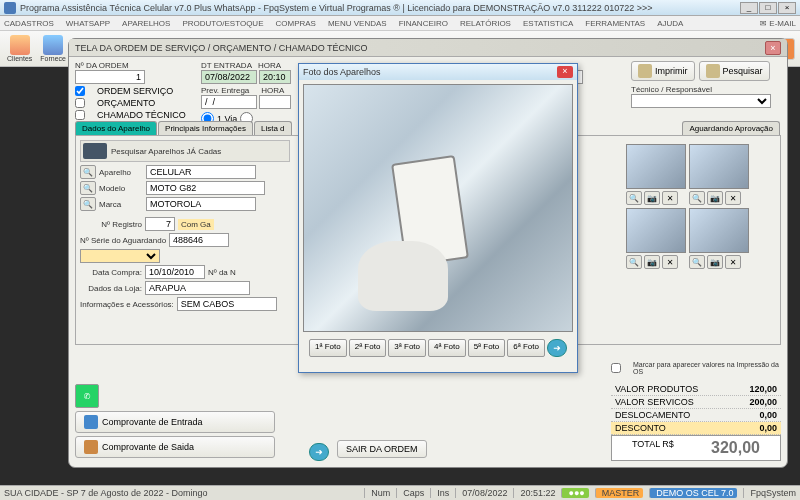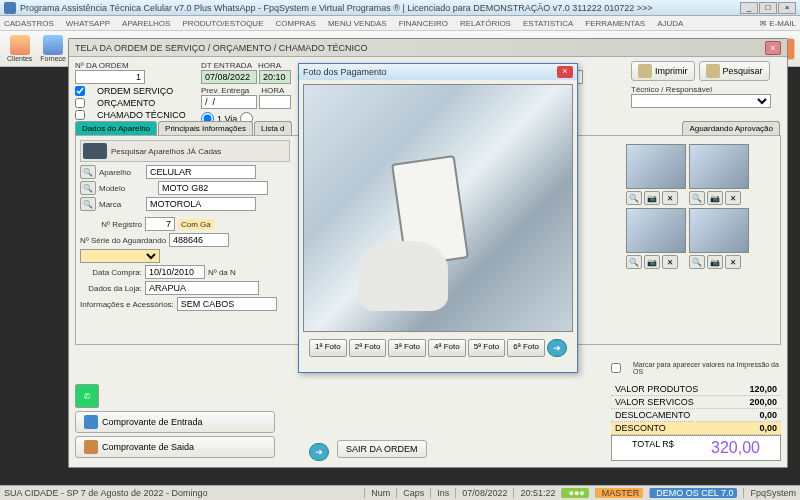--- a/index.html
+++ b/index.html
@@ -11,21 +11,21 @@
 .winbtn{width:18px;height:12px;background:#ddd;border:1px solid #999;font-size:8px;text-align:center;line-height:10px;cursor:pointer}
 .menubar{height:15px;background:#f0f0f0;display:flex;align-items:center;padding:0 4px;gap:12px;border-bottom:1px solid #ccc}
 .menubar span{color:#555;font-size:8px;cursor:pointer}
 .menubar .email{margin-left:auto;display:flex;align-items:center;gap:3px}
 .toolbar{height:36px;background:linear-gradient(#f8f8f8,#e8e8e0);display:flex;align-items:center;padding:0 4px;gap:2px;border-bottom:1px solid #bbb}
 .tbitem{display:flex;flex-direction:column;align-items:center;padding:1px 3px;cursor:pointer}
 .tbicon{width:20px;height:20px;border-radius:3px}
 .tblabel{font-size:7px;color:#333}
 .bigbtn{width:22px;height:22px;border:1px solid #ccc;border-radius:3px;background:#f0f0f0;cursor:pointer;margin:0 1px}
 .workspace{position:absolute;top:67px;left:0;right:0;bottom:15px;background:#2a2a2a}
-.orderwin{position:absolute;top:-29px;left:68px;width:720px;height:430px;background:#f0f0eb;border:1px solid #888;border-radius:1px}
+.orderwin{position:absolute;top:-29px;left:68px;width:720px;height:430px;background:#f0f0eb;border:1px solid #888;border-radius:7px}
 .ow-title{height:18px;background:linear-gradient(90deg,#e0e0d8,#d0d0c8);display:flex;align-items:center;padding:0 6px;border-bottom:1px solid #aaa;border-radius:3px 3px 0 0}
 .ow-title span{font-size:9px;color:#333}
 .ow-close{margin-left:auto;width:16px;height:14px;background:#d88;border:1px solid #a55;border-radius:2px;color:#fff;text-align:center;line-height:12px;font-size:9px;cursor:pointer}
 .ow-body{padding:4px 6px;display:flex;gap:6px;height:calc(100% - 18px)}
 .col1{width:120px}
 .col3{width:150px}
 .lbl{font-size:8px;color:#333}
 .inp{border:1px solid #999;background:#fff;padding:1px 3px;font-size:9px;height:14px}
 .chk{display:flex;align-items:center;gap:12px;font-size:8px;margin:2px 0}
 .chk input{width:10px;height:10px}
@@ -42,21 +42,21 @@
 .longbtn .bic{width:14px;height:14px;background:#8a8;border-radius:2px}
 .rightbtns{display:flex;flex-direction:column;gap:3px}
 .actbtn{display:flex;align-items:center;gap:3px;padding:2px 6px;background:linear-gradient(#fafafa,#e8e8e0);border:1px solid #aaa;border-radius:3px;font-size:8px;cursor:pointer}
 .actbtn .ic{width:14px;height:14px;background:#cb8;border-radius:2px}
 .thumbs{display:flex;gap:3px;margin-top:4px;flex-wrap:wrap}
 .thumb{width:60px;height:45px;background:linear-gradient(135deg,#cde,#89a);border:1px solid #888;position:relative}
 .thumbctrl{display:flex;gap:2px;margin-top:2px}
 .totals{margin-top:8px}
 .totrow{display:flex;justify-content:space-between;padding:1px 4px;font-size:9px;border-bottom:1px dotted #bbb}
 .totrow.final{background:#fff;border:1px solid #999;padding:3px 20px}
-.totrow.final .val{font-size:16px;font-weight:normal;color:#8b5cf6}
+.totrow.final .val{font-size:16px;font-weight:bold;color:#737373}
 .photodlg{position:absolute;top:63px;left:298px;width:280px;height:310px;background:#f0f0eb;border:1px solid #4a7ab8;box-shadow:2px 2px 6px rgba(0,0,0,0.3)}
 .pd-title{height:16px;background:linear-gradient(#e8f4fc,#c8e0f0);display:flex;align-items:center;padding:0 4px;font-size:9px;color:#333}
 .pd-title .x{margin-left:auto;width:16px;height:12px;background:#d44;color:#fff;text-align:center;line-height:11px;border-radius:2px;cursor:pointer}
 .pd-img{margin:4px;height:248px;border:1px solid #888;background:linear-gradient(135deg,#d8e4ec 0%,#b8c8d4 30%,#e8f0f4 50%,#98a8b4 70%,#c8d4dc 100%);position:relative;overflow:hidden}
 .pd-img::before{content:"";position:absolute;top:30%;left:35%;width:60px;height:100px;background:#f4f4f0;border:2px solid #888;border-radius:4px;transform:rotate(-8deg)}
 .pd-img::after{content:"";position:absolute;bottom:8%;left:20%;width:90px;height:70px;background:#e8e8e4;border-radius:40% 40% 20% 20%}
 .pd-btns{display:flex;gap:2px;padding:3px;justify-content:center}
 .pd-btn{padding:2px 5px;background:linear-gradient(#fafafa,#e0e0d8);border:1px solid #999;border-radius:2px;font-size:8px;cursor:pointer}
 .pd-arrow{width:20px;height:18px;background:#4ac;border:1px solid #288;border-radius:10px;color:#fff;text-align:center;line-height:16px;cursor:pointer}
 .statusbar{position:absolute;bottom:0;left:0;right:0;height:15px;background:#e0e0d8;border-top:1px solid #aaa;display:flex;align-items:center;padding:0 4px;gap:6px;font-size:8px;color:#444}
@@ -221,21 +221,21 @@
               <span class="lbl">Pesquisar Aparelhos JÁ Cadas</span>
             </div>
           <div class="devrow">
               <div class="minib">🔍</div>
               <span class="lbl" style="width:44px">Aparelho</span>
               <input class="inp" style="width: 110px;" value="CELULAR">
             </div>
           <div class="devrow">
               <div class="minib">🔍</div>
               <span class="lbl" style="width:44px">Modelo</span>
-              <input class="inp" style="width: 110px; margin-left: 12px;" value="MOTO G82">
+              <input class="inp" style="width: 119px;" value="MOTO G82">
             </div>
           <div class="devrow">
               <div class="minib">🔍</div>
               <span class="lbl" style="width:44px">Marca</span>
               <input class="inp" style="width: 110px;" value="MOTOROLA">
             </div>
           <div class="devrow" style="margin-top:6px">
               <span class="lbl" style="width:62px;text-align:right">Nº Registro</span>
               <input class="inp" style="width: 30px; text-align: right;" value="7">
               <span class="lbl" style="background:#ffe9a8;padding:1px 3px">Com Ga</span>
@@ -247,21 +247,21 @@
           <div class="devrow">
               <select class="inp" style="width:80px;background:#ffe9a8"></select>
             </div>
           <div class="devrow">
               <span class="lbl" style="width:62px;text-align:right">Data Compra:</span>
               <input class="inp" style="width: 60px;" value="10/10/2010">
               <span class="lbl">Nº da N</span>
             </div>
           <div class="devrow">
               <span class="lbl" style="width:62px;text-align:right">Dados da Loja:</span>
-              <input class="inp" style="width: 114px;" value="ARAPUA">
+              <input class="inp" style="width: 105px;" value="ARAPUA">
             </div>
           <div class="devrow">
               <span class="lbl">Informações e Acessórios:</span>
               <input class="inp" style="width: 100px;" value="SEM CABOS">
             </div>
         </div>
         <div style="flex:1"></div>
         <div style="width:150px">
           <div class="thumbs">
             <div>
@@ -348,21 +348,21 @@
             <span>TOTAL R$</span>
             <span class="val">320,00</span>
           </div>
       </div>
     </div>
   </div>
 </div>
 
 <div class="photodlg">
   <div class="pd-title">
-      <span>Foto dos Pagamento</span>
+      <span>Foto dos Aparelhos</span>
       <div class="x">×</div>
     </div>
   <div class="pd-img"></div>
   <div class="pd-btns">
     <div class="pd-btn">1ª Foto</div>
     <div class="pd-btn">2ª Foto</div>
     <div class="pd-btn">3ª Foto</div>
     <div class="pd-btn">4ª Foto</div>
     <div class="pd-btn">5ª Foto</div>
     <div class="pd-btn">6ª Foto</div>

